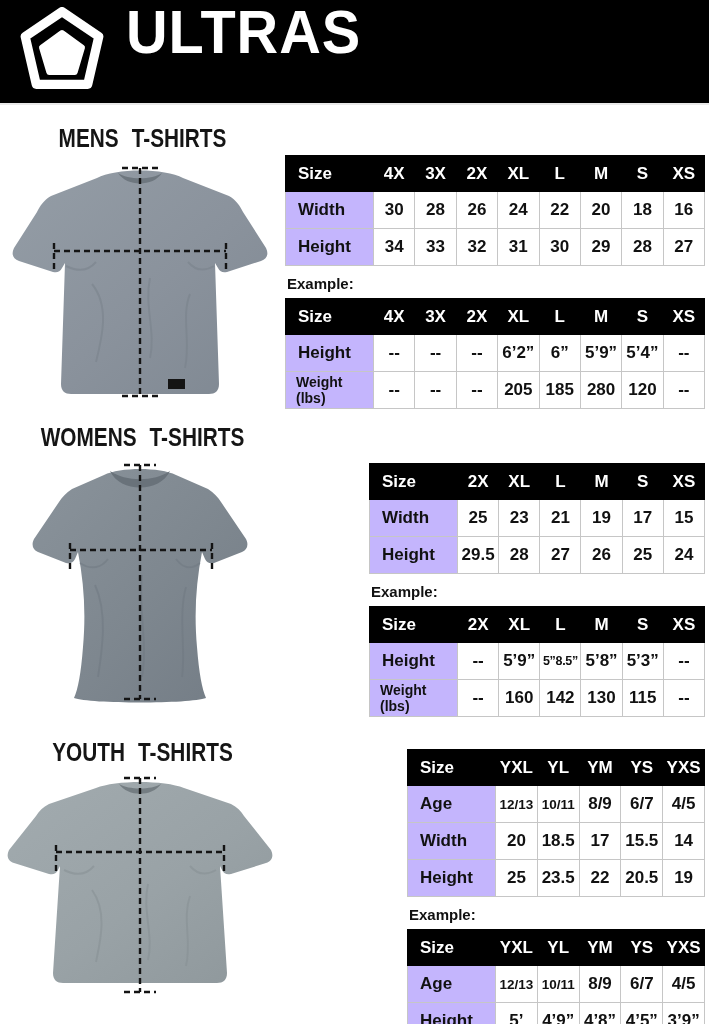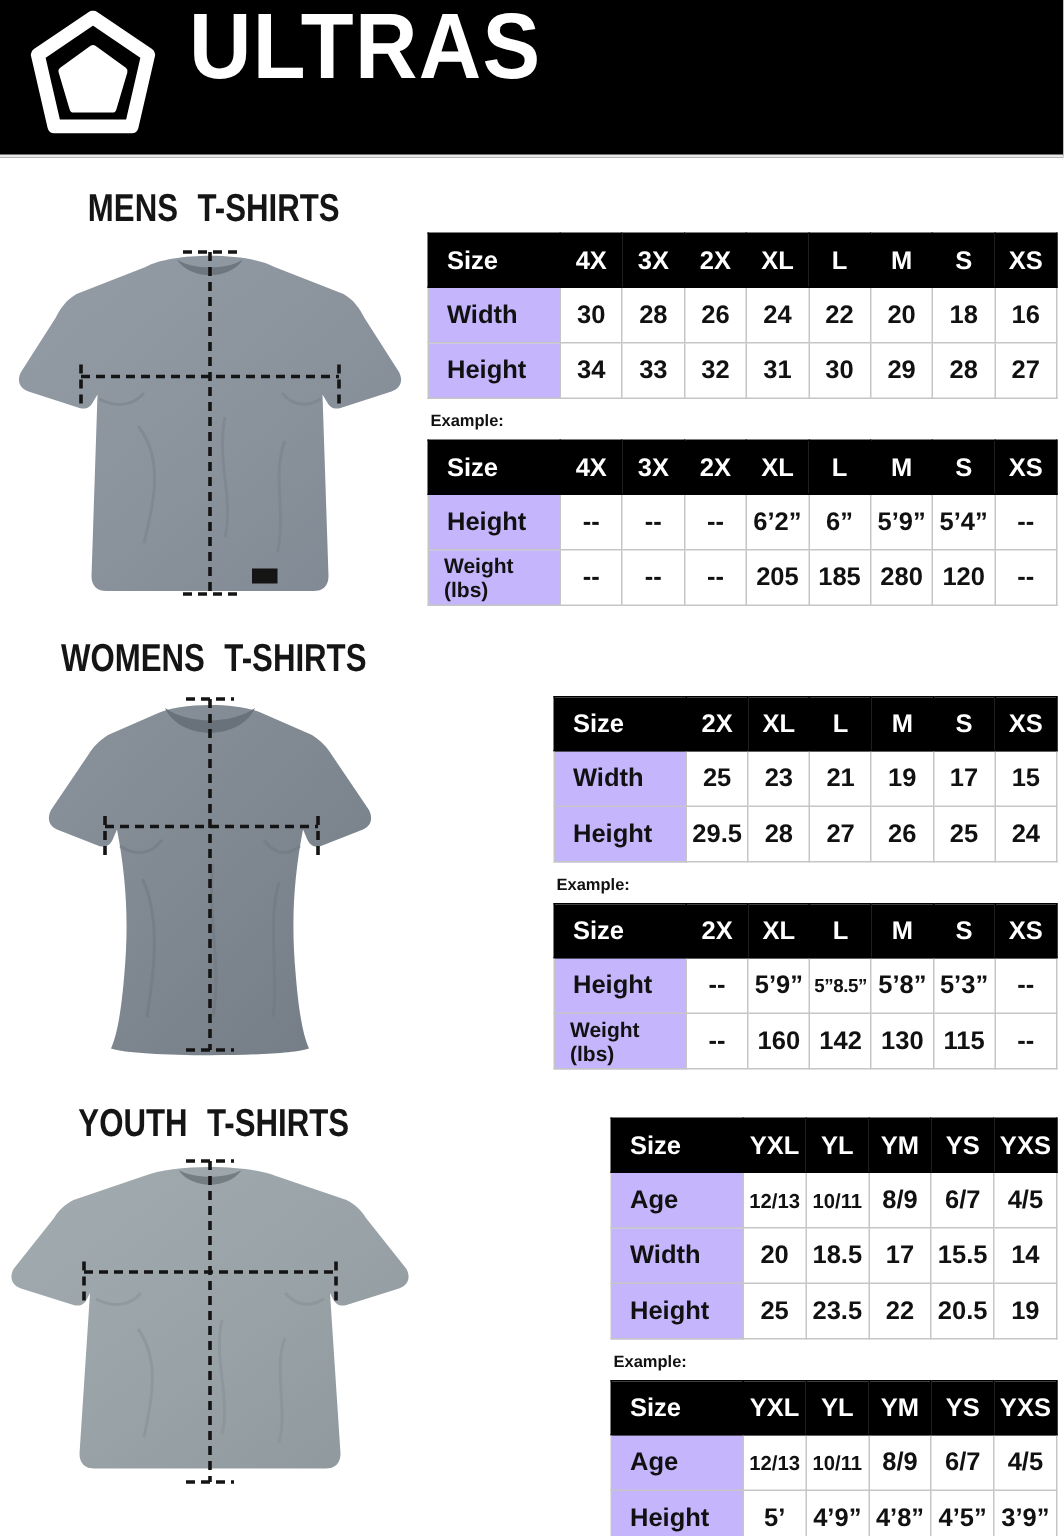--- a/index.html
+++ b/index.html
@@ -46,21 +46,21 @@
   .right-col{flex:1;display:flex;flex-direction:column;align-items:flex-end;padding-right:4px;box-sizing:border-box;}
   .sec-mens   .right-col{margin-top:36px;}
   .sec-womens .right-col{margin-top:45px;}
   .sec-youth  .right-col{margin-top:16px;}
 
   .tables-block{display:flex;flex-direction:column;}
   .sec-mens   .tables-block{width:420px;}
   .sec-womens .tables-block{width:336px;}
   .sec-youth  .tables-block{width:298px;}
 
-  .example-label{font-size:11px;font-weight:bold;margin:9px 0 6px 2px;color:#111;}
+  .example-label{font-size:15px;font-weight:bold;margin:9px 0 6px 2px;color:#111;}
 
   
   table.size-table{border-collapse:collapse;table-layout:fixed;width:100%;}
   table.size-table thead th{
     background:#000;color:#fff;border:1px solid #000;
     font-size:17px;font-weight:bold;height:35px;padding:0;
   }
   table.size-table thead th:first-child{text-align:left;padding-left:12px;}
   table.size-table tbody th{
     border:1px solid #c6c6c6;text-align:left;padding:2px 2px 2px 12px;

